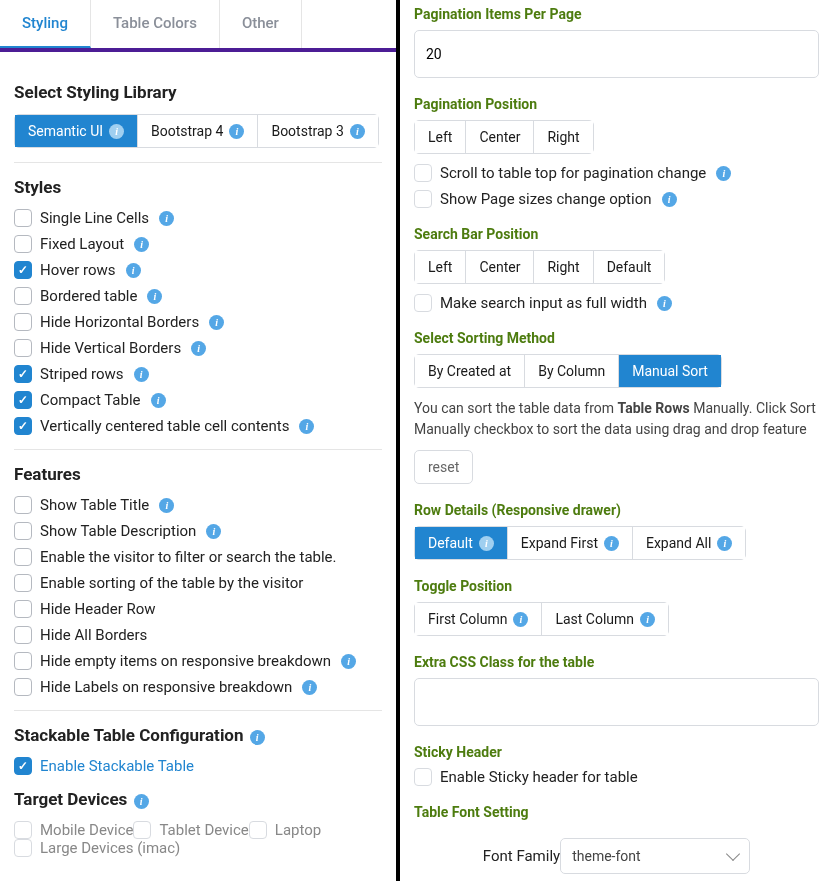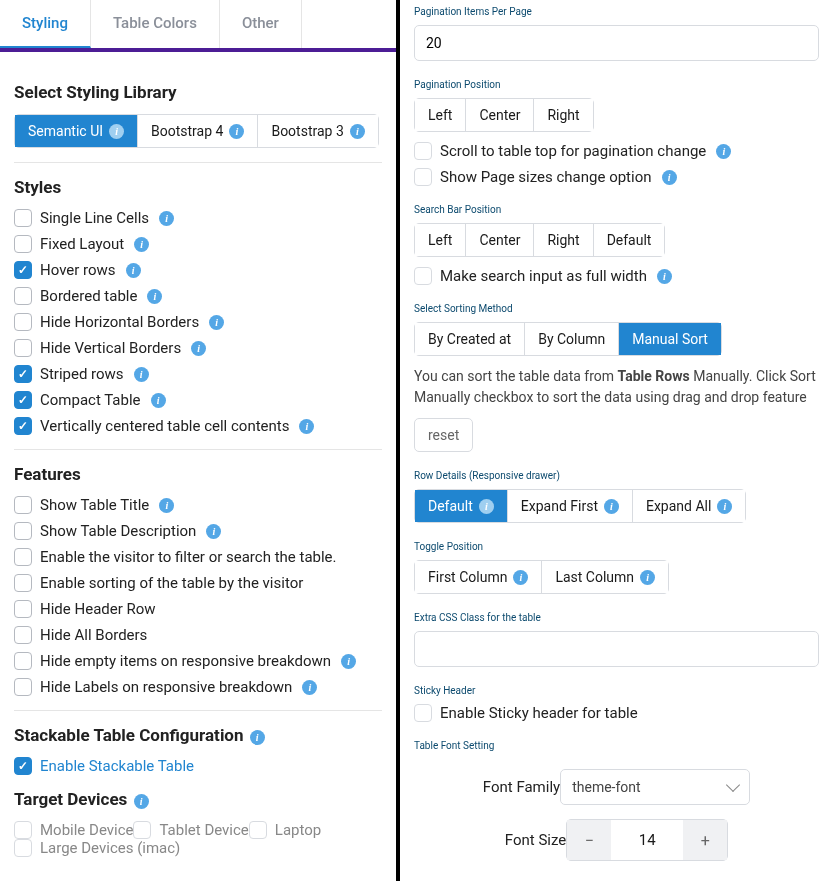--- a/index.html
+++ b/index.html
@@ -22,22 +22,22 @@
 .chk.checked{background:#2185d0;border-color:#2185d0}
 .chk.checked::after{content:"✓";color:#fff;font-size:12px;font-weight:bold}
 .chk.light{border-color:#d8dbe0}
 .chk-lbl{font-size:15px;color:#222}
 .chk-lbl.bold{font-weight:400}
 .chk-lbl.blue{color:#2185d0}
 .chk-lbl.grey{color:#888}
 .info-icon{width:15px;height:15px;border-radius:50%;background:#54a7e6;color:#fff;font-size:10px;display:inline-flex;align-items:center;justify-content:center;font-weight:bold;font-style:italic;font-family:Georgia,serif;margin-left:2px}
 .info-icon.light{background:#9fcff0}
 .divider{height:1px;background:#e5e5e5;margin:14px 0}
-.field-label{font-size:10px;font-weight:400;margin-bottom:8px;color:#0c4a6e}
-.input{width:100%;padding:9px 11px;border:1px solid #d8dbe0;border-radius:5px;font-size:14px}
+.field-label{font-size:14px;font-weight:700;margin-bottom:8px;color:#4d7c0f}
+.input{width:100%;padding:15px 11px;border:1px solid #d8dbe0;border-radius:5px;font-size:14px}
 .select{display:flex;align-items:center;justify-content:space-between;padding:9px 11px;border:1px solid #d8dbe0;border-radius:5px;font-size:14px;cursor:pointer;width:190px;color:#444}
 .chev-down{width:10px;height:10px;border-right:1.5px solid #888;border-bottom:1.5px solid #888;transform:rotate(45deg);margin-top:-4px}
 .desc{font-size:14px;color:#444;line-height:1.5;margin-bottom:10px}
 .desc b{font-weight:700}
 .spinner{display:inline-flex;border:1px solid #d8dbe0;border-radius:5px;align-items:center}
 .spin-btn{width:44px;height:40px;background:#f0f1f3;display:flex;align-items:center;justify-content:center;cursor:pointer;font-size:16px;color:#666}
 .spin-val{width:72px;text-align:center;font-size:15px}
 .f-row{display:flex;align-items:center;justify-content:center;margin-bottom:14px}
 .device-grid{display:flex;flex-wrap:wrap;}
 .dev-item{display:flex;align-items:center;gap:8px}

